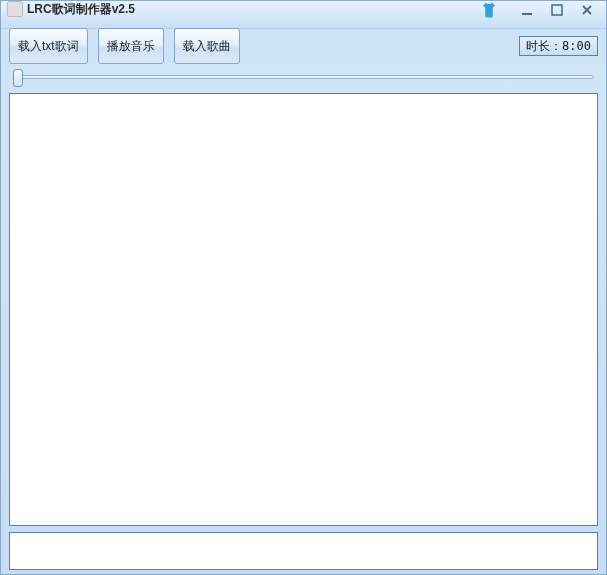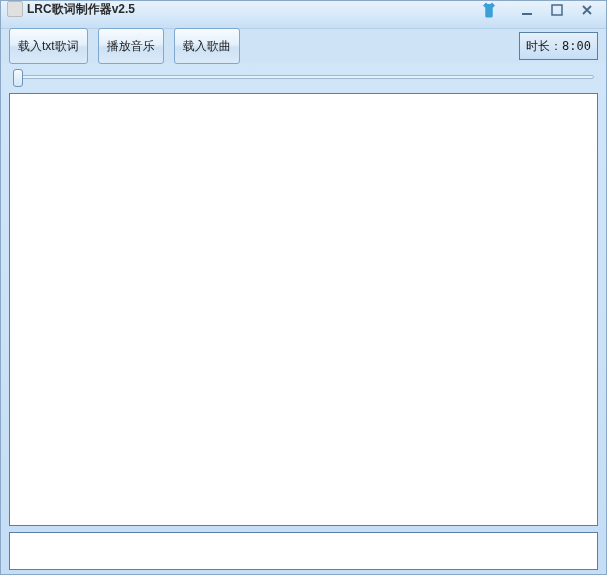--- a/index.html
+++ b/index.html
@@ -74,21 +74,21 @@
     font-size: 12px;
     color: #222;
     display: flex;
     align-items: center;
     justify-content: center;
     white-space: nowrap;
     min-width: 64px;
     font-family: inherit;
   }
   .info-box {
-    height: 28px;
+    height: 20px;
     border: 1px solid #5a7fa5;
     background: linear-gradient(to bottom, #e6f0fa 0%, #c5def5 100%);
     padding: 0 6px;
     font-size: 12px;
     color: #1a1a1a;
     display: flex;
     align-items: center;
     white-space: nowrap;
     font-family: SimSun, monospace;
   }

